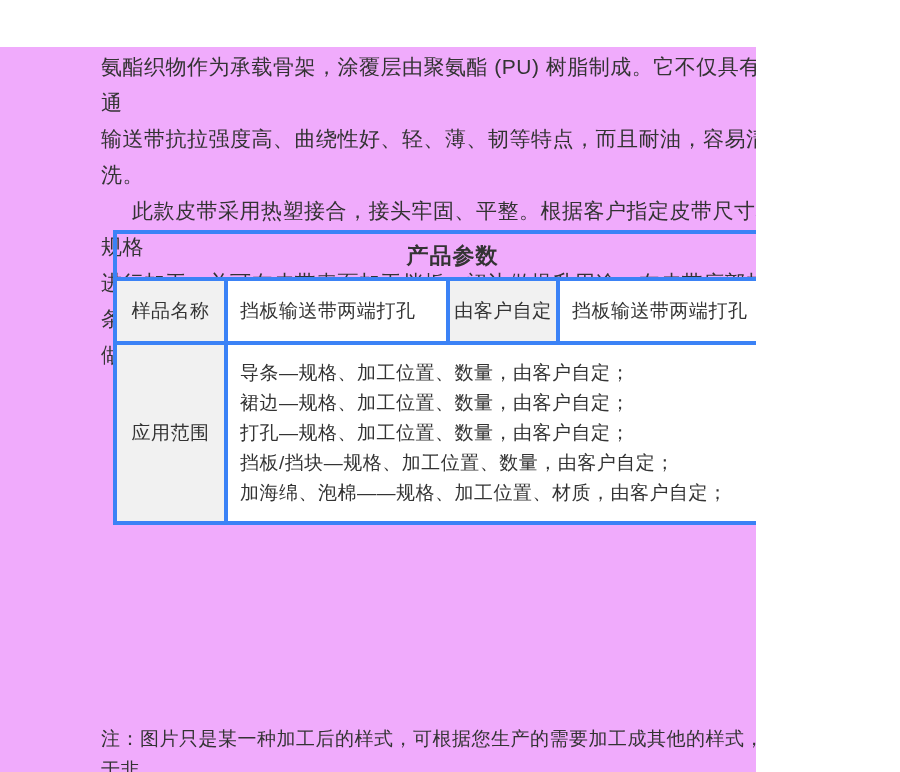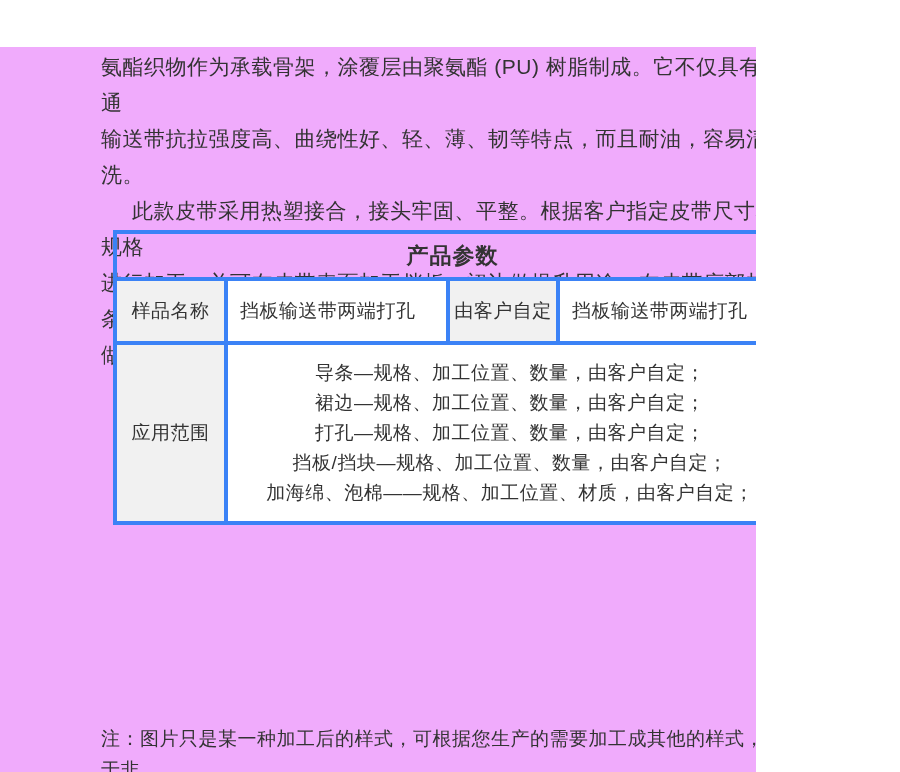--- a/index.html
+++ b/index.html
@@ -63,21 +63,21 @@
   }
   td.multiline {
     white-space:pre-line;
     line-height:30px;
     padding-top:12px;
     padding-bottom:12px;
   }
   tr.r1 td { height:64px;font-family:Liberation Mono, monospace; }
   tr.r2 td { height:55px; }
   tr.r3 td { height:66px; }
-  tr.r4 td { height:180px;text-align:center; }
+  tr.r4 td { height:180px; }
   tr.r5 td { height:66px; }
 
   .note-text {
     position:absolute;
     left:101px;
     top:676px;
     width:700px;
     font-size:19px;
     line-height:31px;
     letter-spacing:0.5px;

